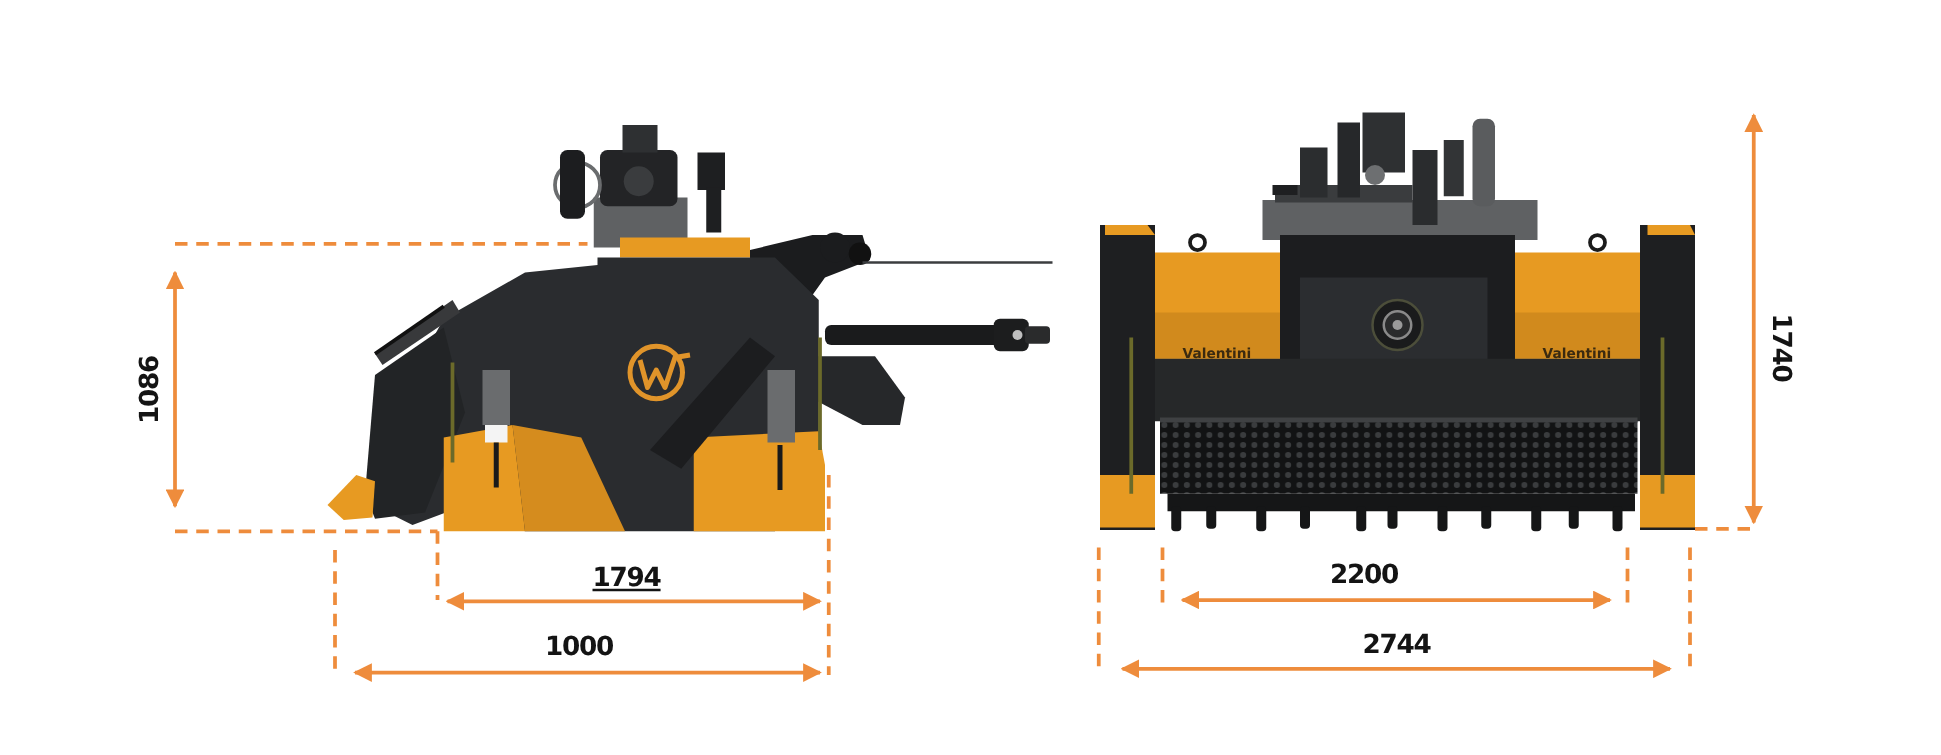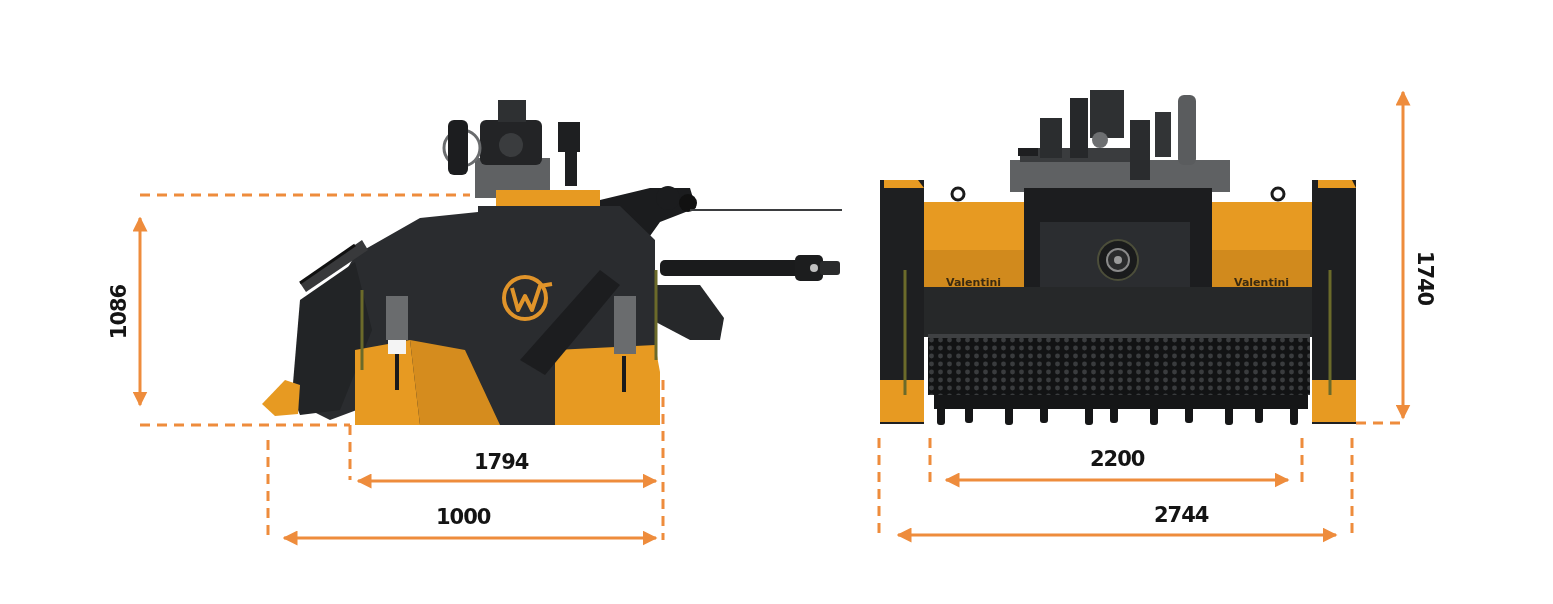--- a/index.html
+++ b/index.html
@@ -173,19 +173,19 @@
       <line x1="1352" y1="438" x2="1352" y2="535" stroke-dasharray="10,7"></line>
       <line x1="898" y1="535" x2="1336" y2="535" marker-start="url(#arrow)" marker-end="url(#arrow)"></line>
 
       <line x1="1356" y1="423" x2="1400" y2="423" stroke-dasharray="10,7"></line>
       <line x1="1403" y1="92" x2="1403" y2="418" marker-start="url(#arrow)" marker-end="url(#arrow)"></line>
     </g>
   </svg>
 
   
   <div class="dim-label rot-ccw" style="left:92px; top:300px;">1086</div>
-  <div class="dim-label" style="left:474px; top:450px;">1794</div>
+  <div class="dim-label" style="left:474px; top:450px;text-decoration:underline;">1794</div>
   <div class="dim-label" style="left:436px; top:505px;">1000</div>
-  <div class="dim-label" style="left:1090px; top:447px;">2200</div>
-  <div class="dim-label" style="left:1154px; top:503px;">2744</div>
+  <div class="dim-label" style="left:1064px; top:447px;">2200</div>
+  <div class="dim-label" style="left:1090px; top:503px;">2744</div>
   <div class="dim-label rot-cw" style="left:1398px; top:266px;">1740</div>
 
 </div>
 
 </body></html>

